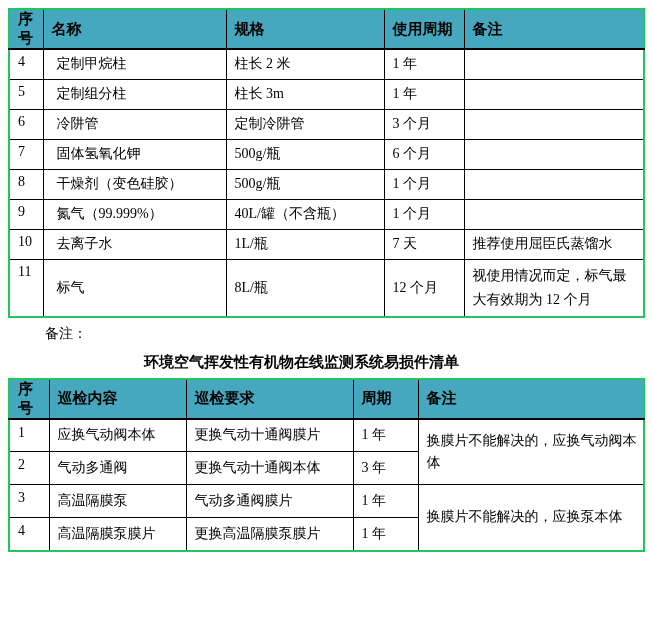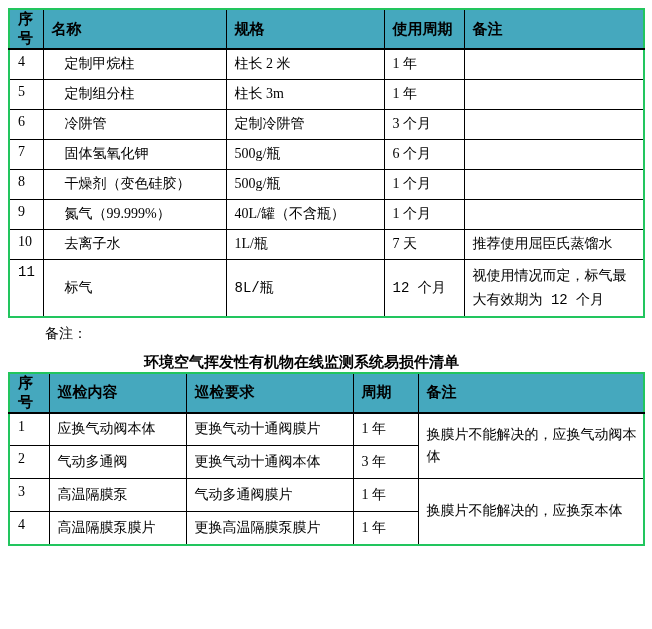--- a/index.html
+++ b/index.html
@@ -30,37 +30,37 @@
     background: #45A8BE;
     font-family: "Liberation Sans", "DejaVu Sans", sans-serif;
     font-weight: bold;
     font-size: 15px;
     text-align: left;
     border-bottom: 2px solid #000;
     height: 28px;
   }
   
   .t1 tbody td { height: 30px; line-height: 24px; }
-  .t1 tbody tr.tall td { height: 58px; font-family: Liberation Mono, monospace; }
+  .t1 tbody tr.tall td { height: 58px; }
   .t1 td.num-cell { vertical-align: top; padding-top: 4px; line-height: 16px; }
-  .t1 td.name-cell { padding-left: 21px; }
+  .t1 td.name-cell { padding-left: 13px; }
   
   .notes { margin: 9px 0 0 25px; font-size: 14px; }
   .notes p { margin: 0 0 11px 12px; line-height: 14.5px; }
   .note-num { display: inline-block; min-width: 32px; }
   .note-num.narrow { min-width: 0; margin-right: 3px; }
   
   .t2-title {
     font-family: "Liberation Sans", "DejaVu Sans", sans-serif;
     font-weight: bold;
     font-size: 15px;
     text-align: center;
     width: 635px;
     padding-right: 48px;
-    margin: 0 0 2px 0;
+    margin: 0 0 8px 0;
     line-height: 17px;
   }
   
   .t2 tbody td { height: 33px; line-height: 22px; }
   .t2 td.num-cell { vertical-align: top; padding-top: 5px; line-height: 16px; }
 </style>
 </head>
 <body>
 
 <div>

